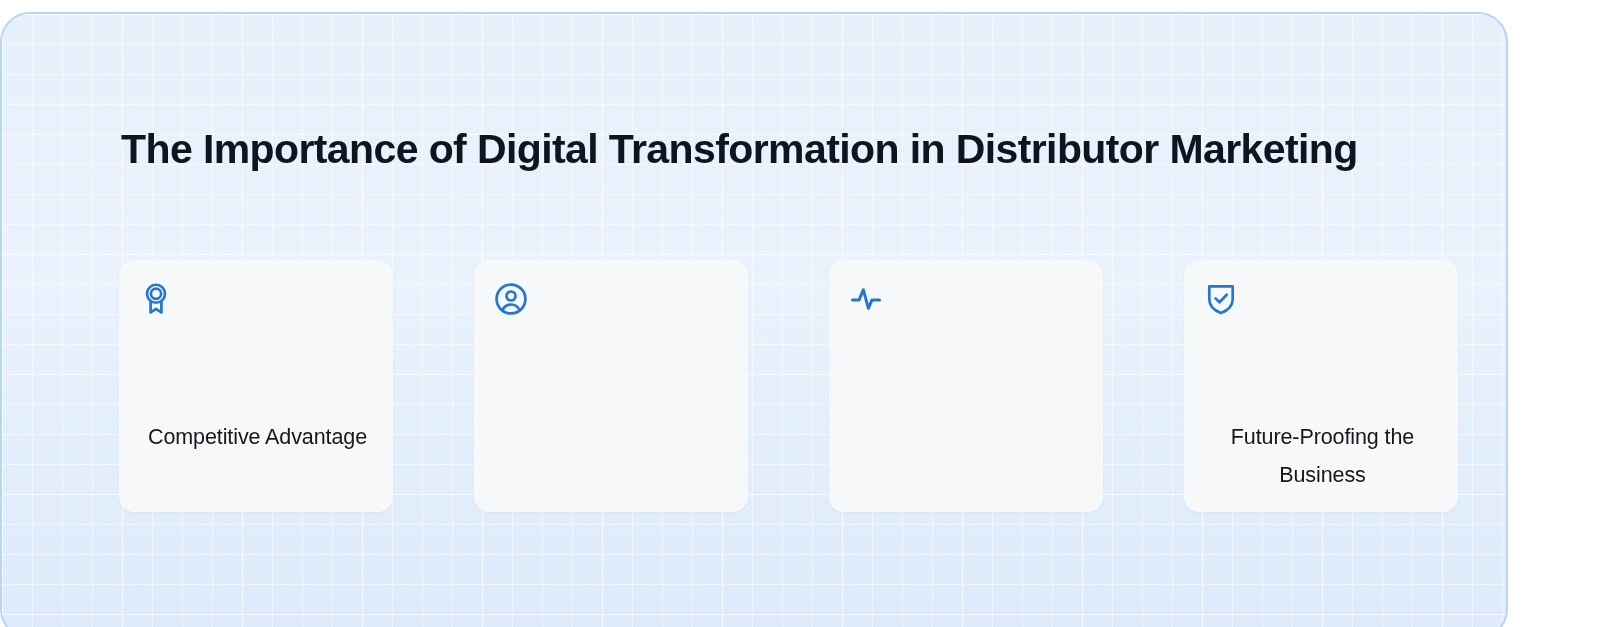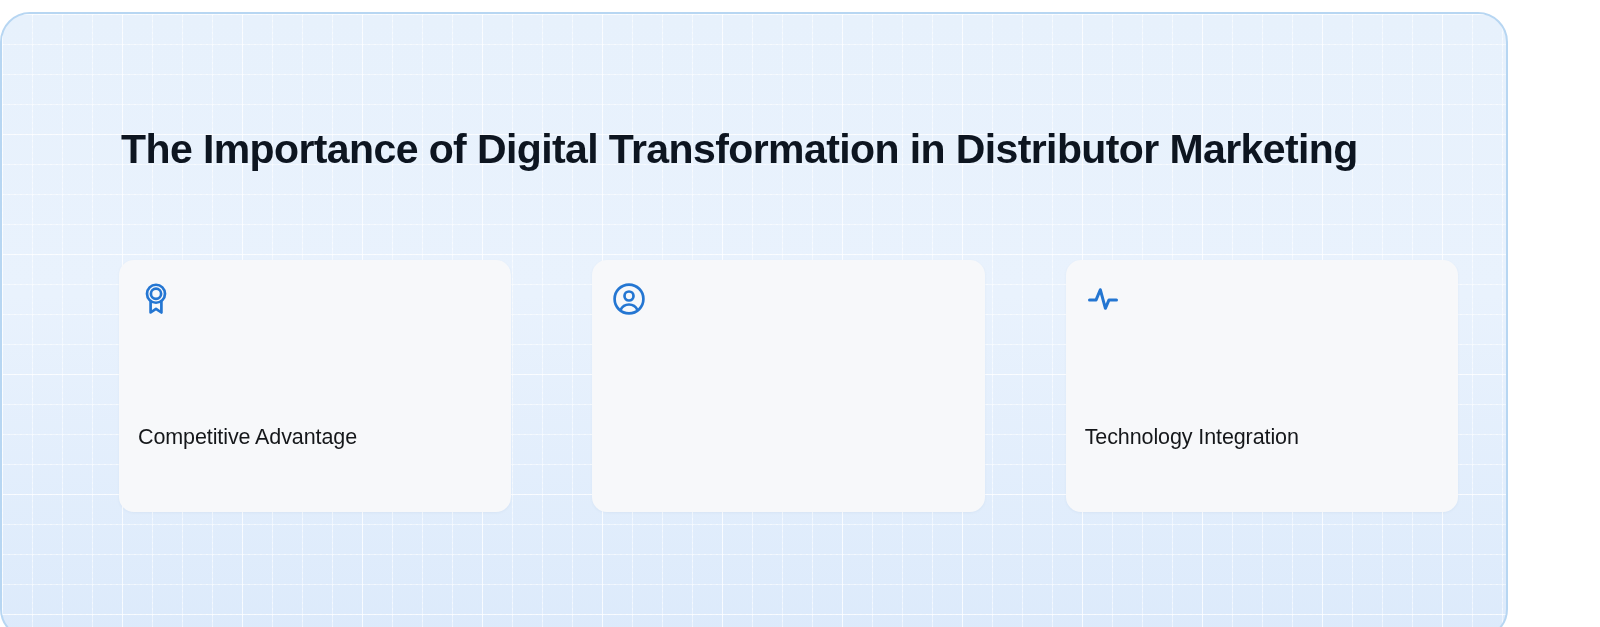--- a/index.html
+++ b/index.html
@@ -71,20 +71,21 @@
   }
 
   #cards-row {
     position: absolute;
     left: 117px;
     top: 246px;
     width: 1339px;
     height: 252px;
     display: flex;
     gap: 81px;
+    text-align: center;
   }
 
   .card {
     flex: 1 1 0;
     height: 252px;
     border-radius: 15px;
     background: #f7f8fa;
     position: relative;
     box-shadow: 0 1px 3px rgba(30,70,120,0.05);
   }
@@ -142,18 +143,26 @@
         </svg>
       </span>
     </div>
 
     <div class="card">
       <span class="card-icon">
         <svg viewBox="0 0 24 24" fill="none" stroke="currentColor" stroke-width="2" stroke-linecap="round" stroke-linejoin="round">
           <path d="M3 12.6 L7.4 12.6 L10.2 5.8 L13.6 18.2 L16 12.6 L21 12.6"></path>
         </svg>
       </span>
-      <div class="card-label">Technology Integration</div>
     </div>
 
+    <div class="card">
+      <span class="card-icon">
+        <svg viewBox="0 0 24 24" fill="none" stroke="currentColor" stroke-width="1.8" stroke-linecap="round" stroke-linejoin="round">
+          <path d="M4.2 3.6 L19.8 3.6 L19.8 12.2 C19.8 16.6 16.6 19.6 12 21.4 C7.4 19.6 4.2 16.6 4.2 12.2 Z"></path>
+          <path d="M8.4 11.6 L11 14.2 L15.8 9.2"></path>
+        </svg>
+      </span>
+      <div class="card-label">Future-Proofing the Business</div>
+    </div>
 
   </div>
 </div>
 
 </body></html>

